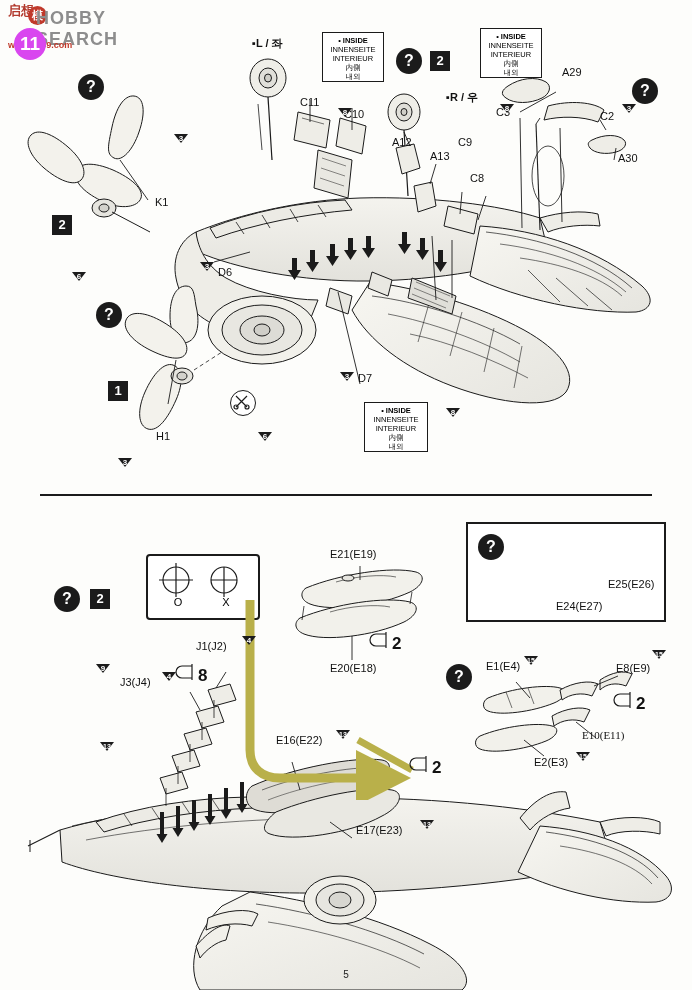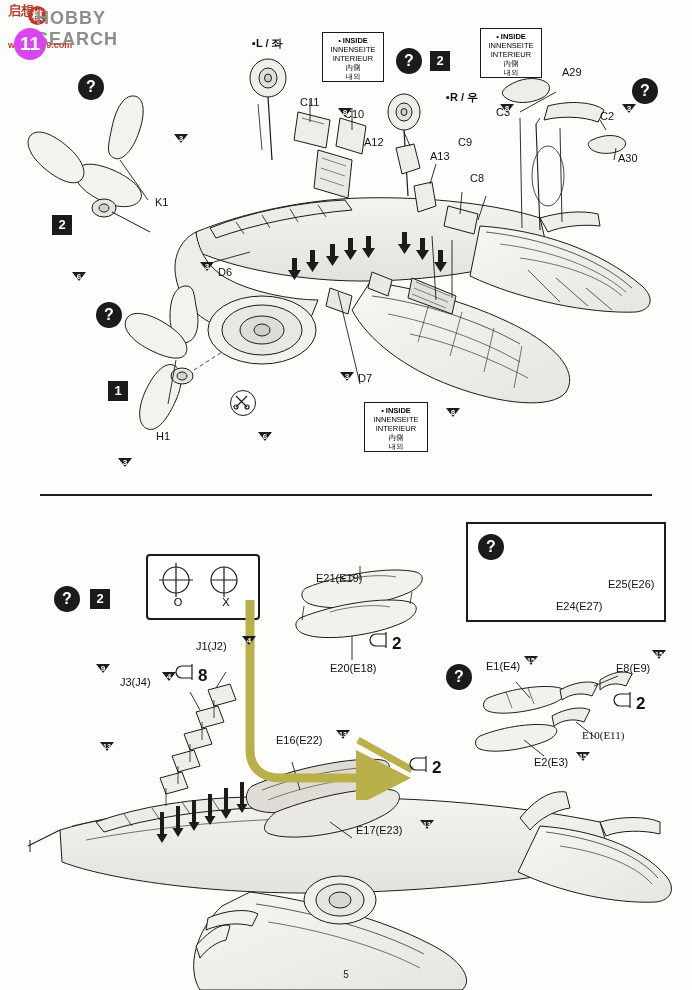--- a/index.html
+++ b/index.html
@@ -468,21 +468,21 @@
 
   <div class="lbl b" style="left:252px;top:36px;">▪L / 좌</div>
   <div class="lbl b" style="left:446px;top:90px;">▪R / 우</div>
 
   <div class="lbl" style="left:155px;top:196px;">K1</div>
   <div class="lbl" style="left:156px;top:430px;">H1</div>
   <div class="lbl" style="left:218px;top:266px;">D6</div>
   <div class="lbl" style="left:358px;top:372px;">D7</div>
   <div class="lbl" style="left:300px;top:96px;">C11</div>
   <div class="lbl" style="left:344px;top:108px;">C10</div>
-  <div class="lbl" style="left:364px;top:136px;">A12</div>
+  <div class="lbl" style="left:364px;top:136px;padding-left:28px;">A12</div>
   <div class="lbl" style="left:430px;top:150px;">A13</div>
   <div class="lbl" style="left:458px;top:136px;">C9</div>
   <div class="lbl" style="left:470px;top:172px;text-align:center;">C8</div>
   <div class="lbl" style="left:562px;top:66px;">A29</div>
   <div class="lbl" style="left:496px;top:106px;">C3</div>
   <div class="lbl" style="left:600px;top:110px;">C2</div>
   <div class="lbl" style="left:618px;top:152px;">A30</div>
 
   <div class="tri-d" style="left:174px;top:134px;">
       <span>3</span>
@@ -562,21 +562,21 @@
           <path d="M4,2 a6,6 0 1,0 0,12 M4,2 L14,2 M4,14 L14,14 M14,0 L14,16"></path>
         </g>
       <g transform="translate(178,664)">
           <path d="M4,2 a6,6 0 1,0 0,12 M4,2 L14,2 M4,14 L14,14 M14,0 L14,16"></path>
         </g>
     </g>
   </svg>
 
   <div class="lbl" style="left:196px;top:640px;">J1(J2)</div>
   <div class="lbl" style="left:120px;top:676px;">J3(J4)</div>
-  <div class="lbl" style="left:316px;top:548px;margin-top:24px;">E21(E19)</div>
+  <div class="lbl" style="left:330px;top:548px;">E21(E19)</div>
   <div class="lbl" style="left:330px;top:662px;">E20(E18)</div>
   <div class="lbl" style="left:276px;top:734px;">E16(E22)</div>
   <div class="lbl" style="left:356px;top:824px;">E17(E23)</div>
   <div class="lbl" style="left:486px;top:660px;">E1(E4)</div>
   <div class="lbl" style="left:534px;top:756px;">E2(E3)</div>
   <div class="lbl" style="left:616px;top:654px;margin-top:8px;">E8(E9)</div>
   <div class="lbl" style="left:582px;top:729px;font-family:Liberation Serif, serif;">E10(E11)</div>
   <div class="lbl" style="left:608px;top:578px;text-align:right;">E25(E26)</div>
   <div class="lbl" style="left:556px;top:600px;">E24(E27)</div>
 

